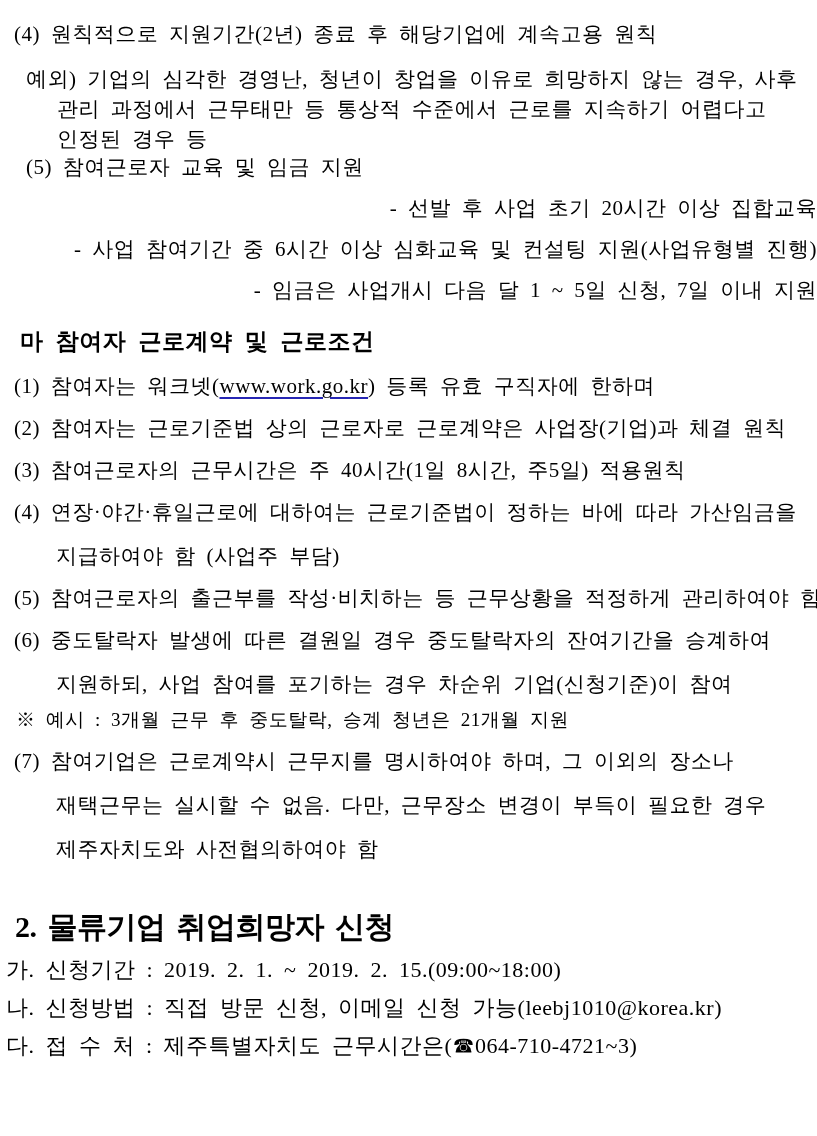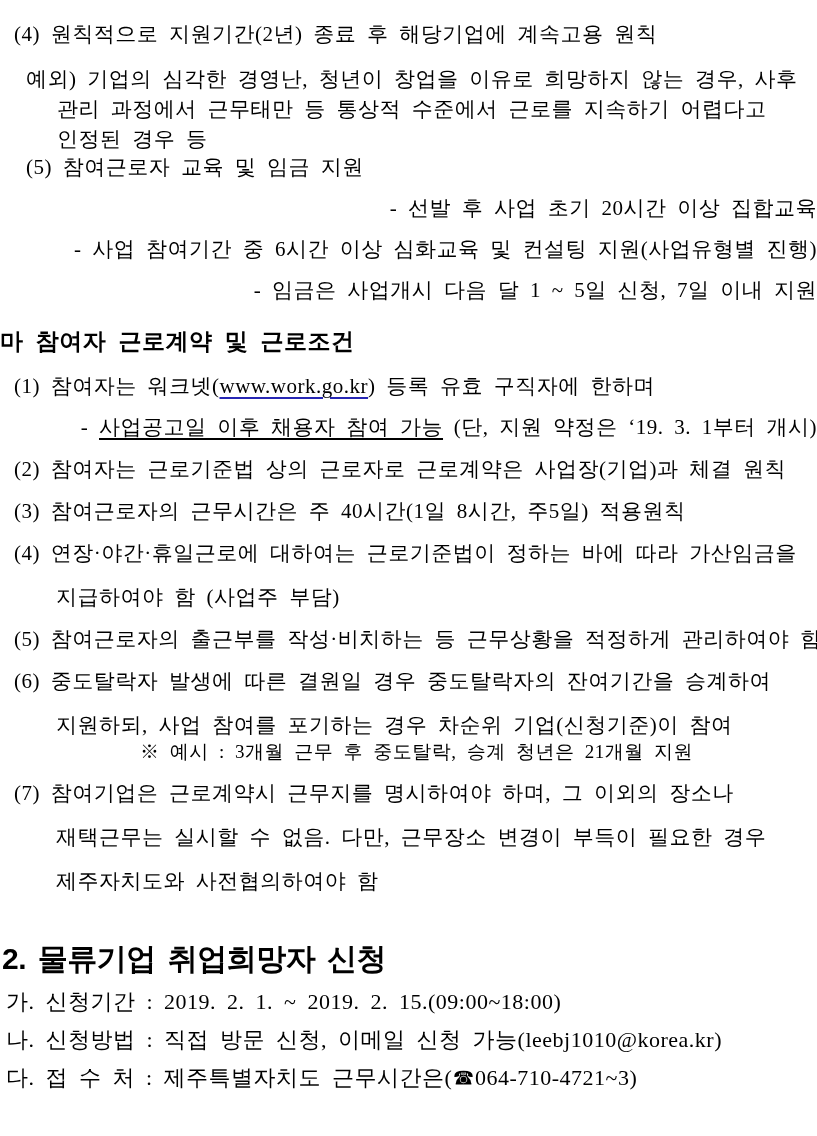--- a/index.html
+++ b/index.html
@@ -27,24 +27,24 @@
     word-spacing: 5px;
     letter-spacing: 0.5px;
   }
   
   .s-item        { padding-left: 14px; margin-top: 14px; }
   .s-item-tight  { padding-left: 26px; margin-top: 0px; }
   .s-exception   { padding-left: 26px; margin-top: 17px; }
   .s-cont-tight  { padding-left: 57px; margin-top: 2px; }
   .s-dash        { padding-left: 28px; margin-top: 13px; text-align: right; }
   .s-cont        { padding-left: 56px; margin-top: 16px; }
-  .s-note        { padding-left: 16px; font-size: 19px; line-height: 26px; text-align: center; }
-  .s-heading1    { padding-left: 0;  margin-top: 22px; font-weight: bold; font-size: 23px; line-height: 32px; word-spacing: 6px; }
-  .s-heading2    { padding-left: 2px;  margin-top: 44px; font-weight: 800; font-size: 30px; line-height: 40px;
-                   font-family: Liberation Sans, sans-serif; letter-spacing: -0.5px; word-spacing: 4px; }
+  .s-note        { padding-left: 16px; margin-top: 9px; font-size: 19px; line-height: 26px; }
+  .s-heading1    { padding-left: 20px;  margin-top: 22px; font-weight: bold; font-size: 23px; line-height: 32px; word-spacing: 6px; }
+  .s-heading2    { padding-left: 15px;  margin-top: 44px; font-weight: 800; font-size: 30px; line-height: 40px;
+                   font-family: Liberation Serif, serif; letter-spacing: -0.5px; word-spacing: 4px; }
   .s-list        { padding-left: 6px; margin-top: 8px; font-size: 22px; line-height: 30px; }
   .doc .line:first-child { margin-top: 20px; }
 
   .u-black {
     text-decoration: underline;
     text-underline-offset: 4px;
     text-decoration-thickness: 1.5px;
   }
   .u-blue {
     text-decoration: underline;
@@ -60,21 +60,20 @@
     <p class="line s-item"><span>(4) 원칙적으로 지원기간(2년) 종료 후 해당기업에 계속고용 원칙</span></p>
     <p class="line s-exception"><span>예외) 기업의 심각한 경영난, 청년이 창업을 이유로 희망하지 않는 경우, 사후</span></p>
     <p class="line s-cont-tight"><span>관리 과정에서 근무태만 등 통상적 수준에서 근로를 지속하기 어렵다고</span></p>
     <p class="line s-cont-tight"><span>인정된 경우 등</span></p>
     <p class="line s-item-tight"><span>(5) 참여근로자 교육 및 임금 지원</span></p>
     <p class="line s-dash"><span>- 선발 후 사업 초기 20시간 이상 집합교육</span></p>
     <p class="line s-dash"><span>- 사업 참여기간 중 6시간 이상 심화교육 및 컨설팅 지원(사업유형별 진행)</span></p>
     <p class="line s-dash"><span>- 임금은 사업개시 다음 달 1 ~ 5일 신청, 7일 이내 지원</span></p>
     <p class="line s-heading1"><span>마 참여자 근로계약 및 근로조건</span></p>
     <p class="line s-item"><span>(1) 참여자는 워크넷(</span><span class="u-blue" style="text-decoration-color: rgb(38, 38, 180);">www.work.go.kr</span><span>) 등록 유효 구직자에 한하며</span></p>
-    <p class="line s-dash"><span>- </span><span class="u-black">사업공고일 이후 채용자 참여 가능</span><span> (단, 지원 약정은 ‘19. 3. 1부터 개시)</span></p>
     <p class="line s-item"><span>(2) 참여자는 근로기준법 상의 근로자로 근로계약은 사업장(기업)과 체결 원칙</span></p>
     <p class="line s-item"><span>(3) 참여근로자의 근무시간은 주 40시간(1일 8시간, 주5일) 적용원칙</span></p>
     <p class="line s-item"><span>(4) 연장·야간·휴일근로에 대하여는 근로기준법이 정하는 바에 따라 가산임금을</span></p>
     <p class="line s-cont"><span>지급하여야 함 (사업주 부담)</span></p>
     <p class="line s-item"><span>(5) 참여근로자의 출근부를 작성·비치하는 등 근무상황을 적정하게 관리하여야 함</span></p>
     <p class="line s-item"><span>(6) 중도탈락자 발생에 따른 결원일 경우 중도탈락자의 잔여기간을 승계하여</span></p>
     <p class="line s-cont"><span>지원하되, 사업 참여를 포기하는 경우 차순위 기업(신청기준)이 참여</span></p>
     <p class="line s-note"><span>※ 예시 : 3개월 근무 후 중도탈락, 승계 청년은 21개월 지원</span></p>
     <p class="line s-item"><span>(7) 참여기업은 근로계약시 근무지를 명시하여야 하며, 그 이외의 장소나</span></p>
     <p class="line s-cont"><span>재택근무는 실시할 수 없음. 다만, 근무장소 변경이 부득이 필요한 경우</span></p>

